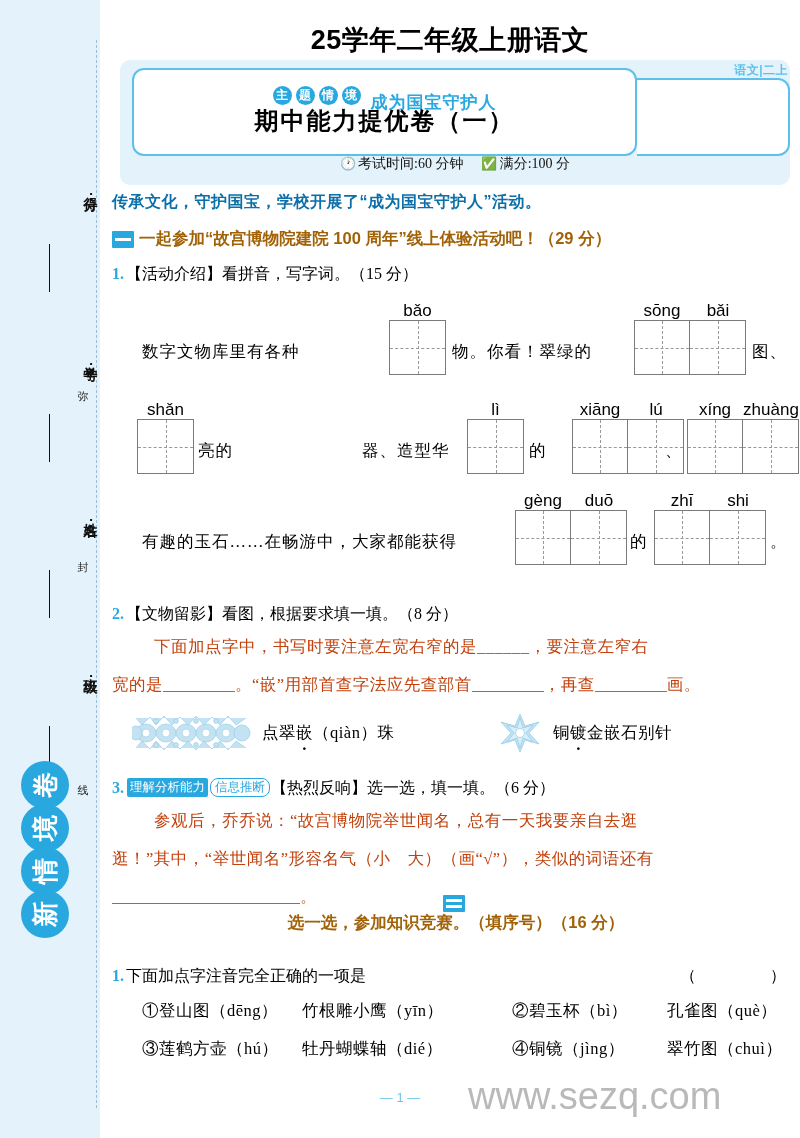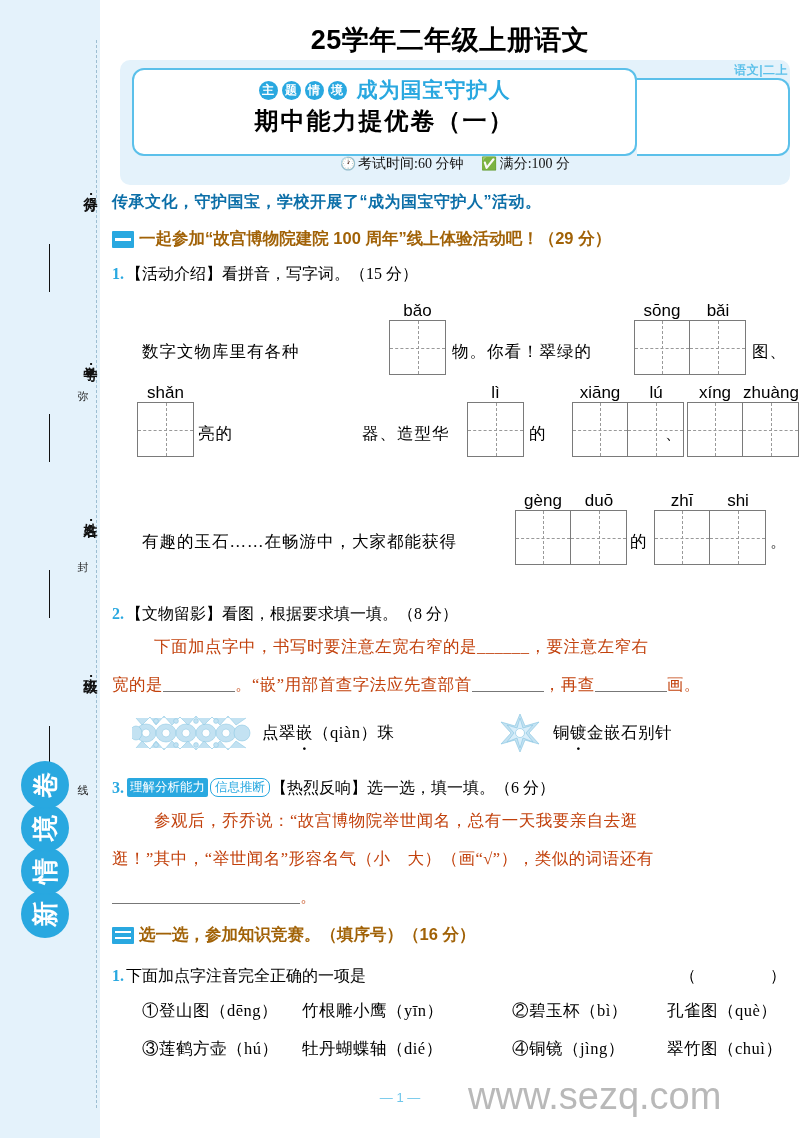--- a/index.html
+++ b/index.html
@@ -93,22 +93,23 @@
   .theme-chip {
     width:19px; height:19px; border-radius:50%;
     background:#29a8e0; color:#fff;
     font-family:"Liberation Sans","DejaVu Sans",sans-serif;
     font-weight:bold; font-size:12px;
     display:flex; align-items:center; justify-content:center;
   }
   #theme-text {
     margin-left:6px;
     font-family:"Liberation Sans","DejaVu Sans",sans-serif;
-    font-weight:bold; font-size:21px; color:#29a8e0;
+    font-weight:bold; font-size:17px; color:#29a8e0;
     letter-spacing:1px;
+    margin-top:15px;
   }
   #paper-name {
     position:absolute; left:132px; top:105px; width:505px;
     text-align:center; z-index:5;
     font-family:"Liberation Serif","DejaVu Serif",serif;
     font-weight:bold; font-size:24px; color:#000;
     letter-spacing:2px;
   }
   #exam-meta {
     position:absolute; left:120px; top:155px; width:670px;
@@ -316,21 +317,21 @@
       <div class="gridboxes">
           <div class="gcell"></div>
           <div class="gcell"></div>
         </div>
     </div>
     <div class="flowline" style="left:640px;">
         <span>图、</span>
       </div>
   </div>
 
-  <div class="pyrow" style="top:387px;">
+  <div class="pyrow" style="top:404px;">
     <div class="gridgroup" style="left:25px;">
       <div class="pylabels">
           <span>shǎn</span>
         </div>
       <div class="gridboxes">
           <div class="gcell"></div>
         </div>
     </div>
     <div class="flowline" style="left:86px;">
         <span>亮的</span>
@@ -467,21 +468,21 @@
   <div class="ptext" style="top:802px;">
     <span style="display:inline-block;width:42px;"></span><span>参观后，乔乔说：“故宫博物院举世闻名，总有一天我要亲自去逛</span>
   </div>
   <div class="ptext" style="top:840px;">
     <span>逛！”其中，“举世闻名”形容名气（小　大）（画“√”），类似的词语还有</span>
   </div>
   <div class="ptext" style="top:878px;">
     <span class="blank" style="width:188px;"></span><span>。</span>
   </div>
 
-  <div class="sec-head" style="top:924px;">
+  <div class="sec-head" style="top:895px;flex-direction:column;">
     <span class="sec-num two"></span>
     <span>选一选，参加知识竞赛。（填序号）（16 分）</span>
   </div>
 
   <div class="q-head" style="top:966px;">
     <span class="q-no">1.</span><span>下面加点字注音完全正确的一项是</span><span style="float:right;" class="paren-blank">（　　）</span>
   </div>
 
   <div class="optrow" style="top:1000px;">
     <span class="optcol" style="left:30px;"><span>①</span><span>登山图（dēng）</span></span>

